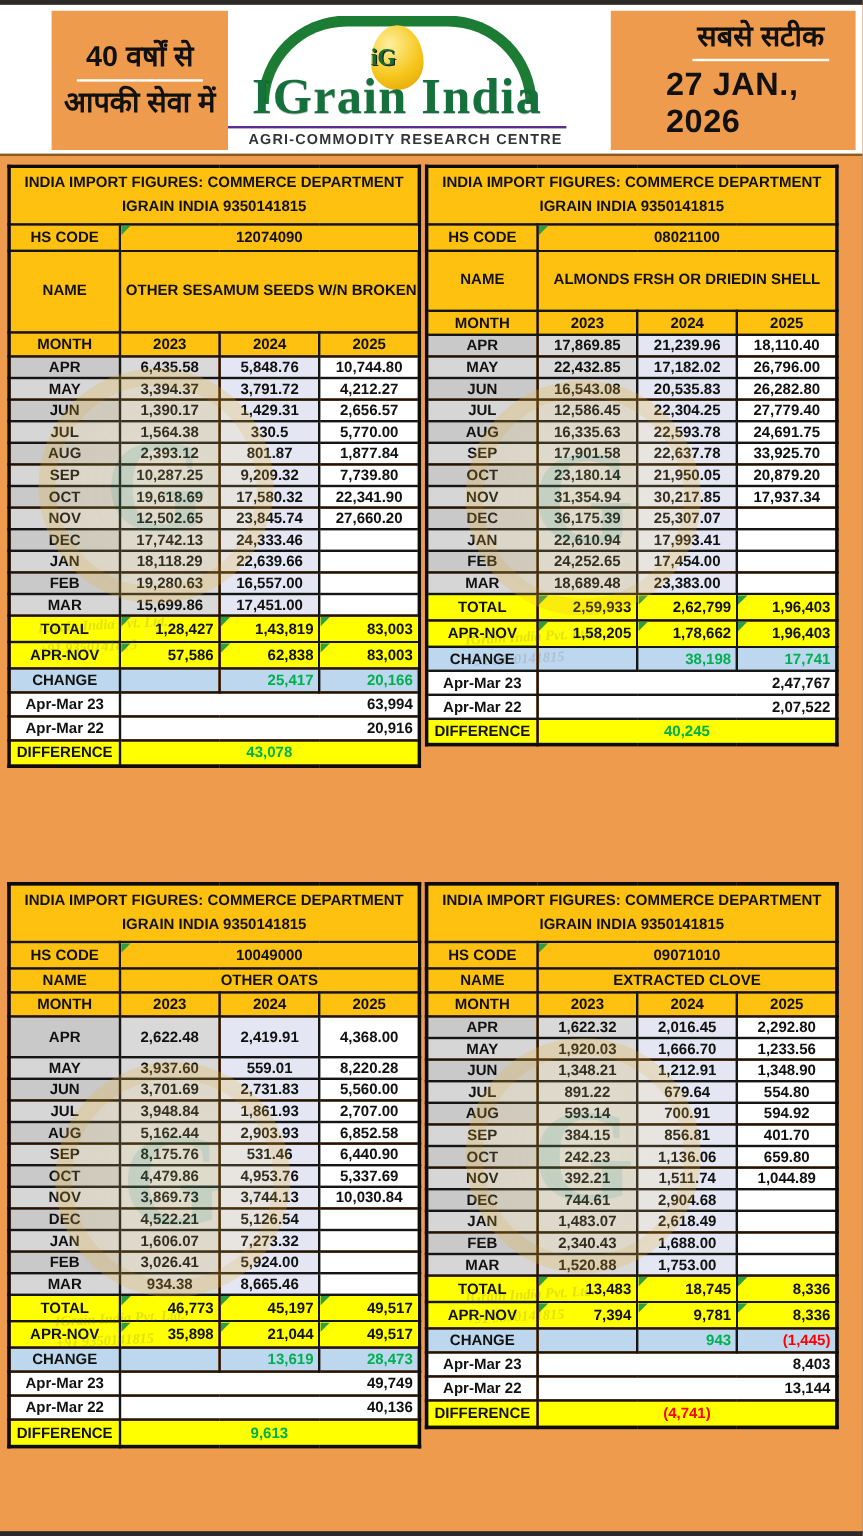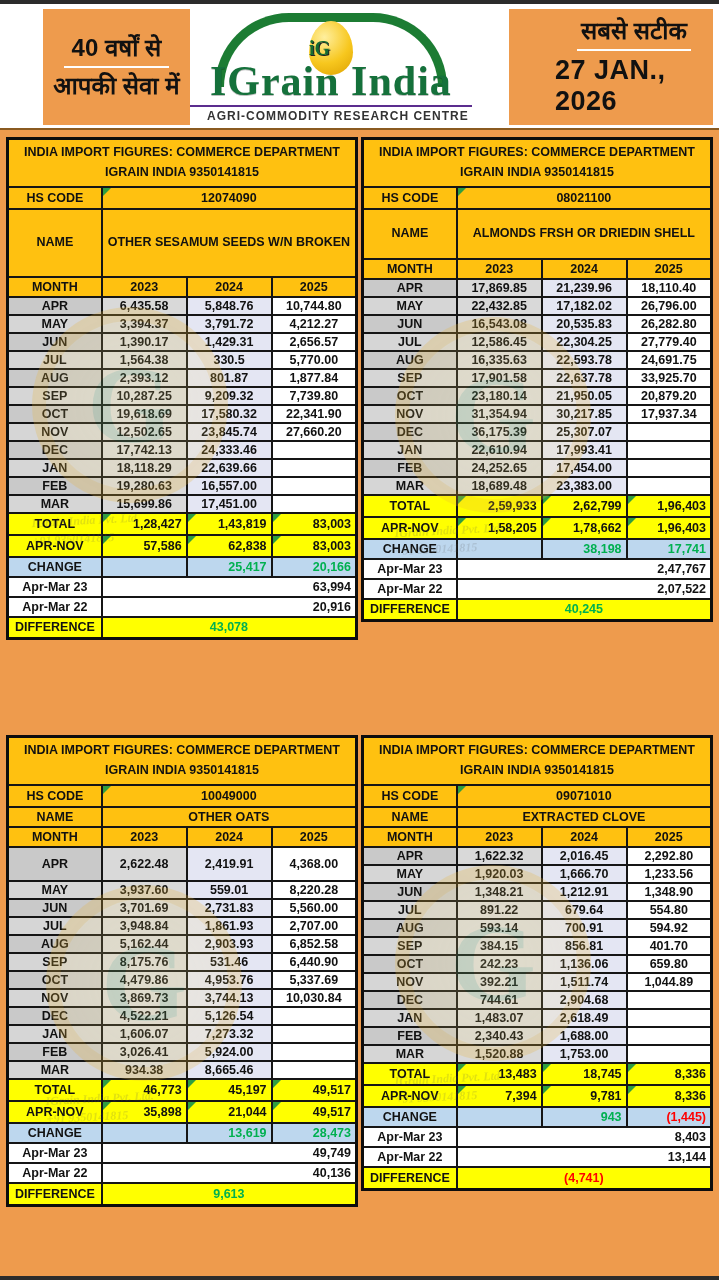--- a/index.html
+++ b/index.html
@@ -23,21 +23,21 @@
        background:radial-gradient(circle at 35% 30%,#ffef9e,#f7c71e 55%,#dca000);
        border-radius:50% 50% 50% 50%/58% 58% 42% 42%;display:flex;align-items:center;justify-content:flex-start;
        font-family:"Liberation Serif","DejaVu Serif",serif;font-weight:bold;font-size:20px;color:#176b33;
        text-shadow:1px 1px 0 #222;}
   .logotext{position:relative;z-index:2;font-family:"Liberation Serif","DejaVu Serif",serif;
             font-weight:bold;font-size:42px;color:#15713b;line-height:1;letter-spacing:1px;
             text-shadow:0 1px 0 rgba(0,0,0,.25);}
   .logoline{width:282px;height:2px;background:#5b2d8e;margin:3px 0 2px 0;}
   .logosub{font-size:12px;color:#333;letter-spacing:1px;font-weight:bold;margin-left:14px;}
   
-  #tablesgrid{display:flex;gap:3px;padding:7px 6px 0 6px;}
+  #tablesgrid{display:flex;gap:3px;padding:7px 20px 0 6px;}
   .tcol{flex:1;display:flex;flex-direction:column;}
   .panel{position:relative;}
   .panel-top{height:598px;overflow:hidden;}
   .panel-bottom{margin-top:0px;}
   table.rep{width:100%;border-collapse:collapse;table-layout:fixed;}
   table.rep td,table.rep th{border:2px solid #151515;padding:0 4px;color:#111;font-weight:bold;
        font-size:12.5px;overflow:hidden;white-space:nowrap;box-sizing:border-box;}
   table.rep{border:3px solid #0d0d0d;}
   col.c-label{width:27%;} col.c-v{width:24.33%;}
   .r-title td{background:#FFC110;text-align:center;height:48px;font-size:12.6px;line-height:1.55;border-bottom-width:3px;}

